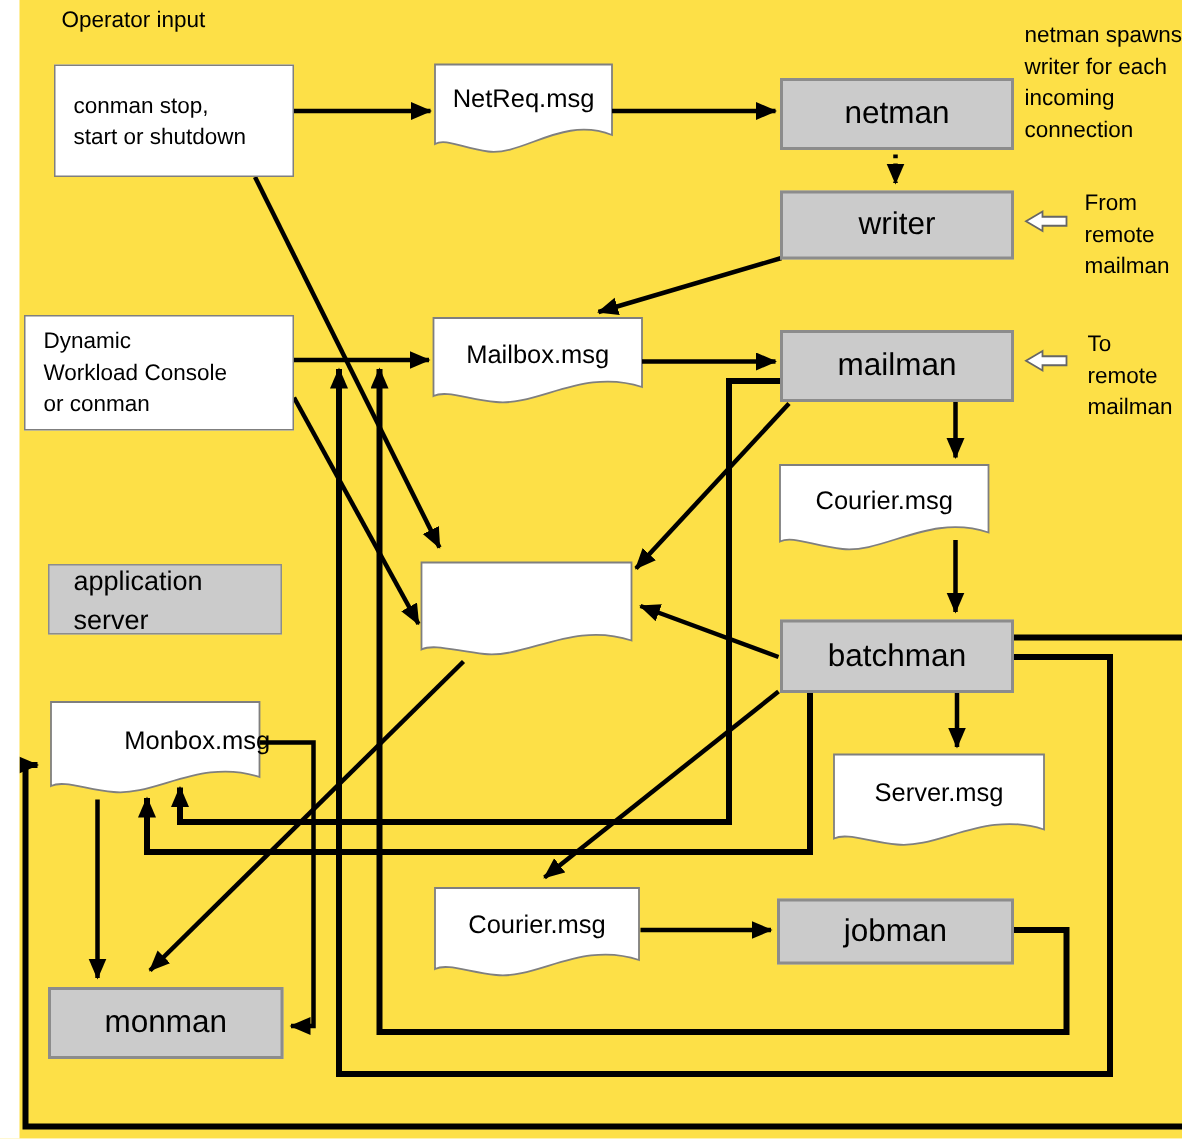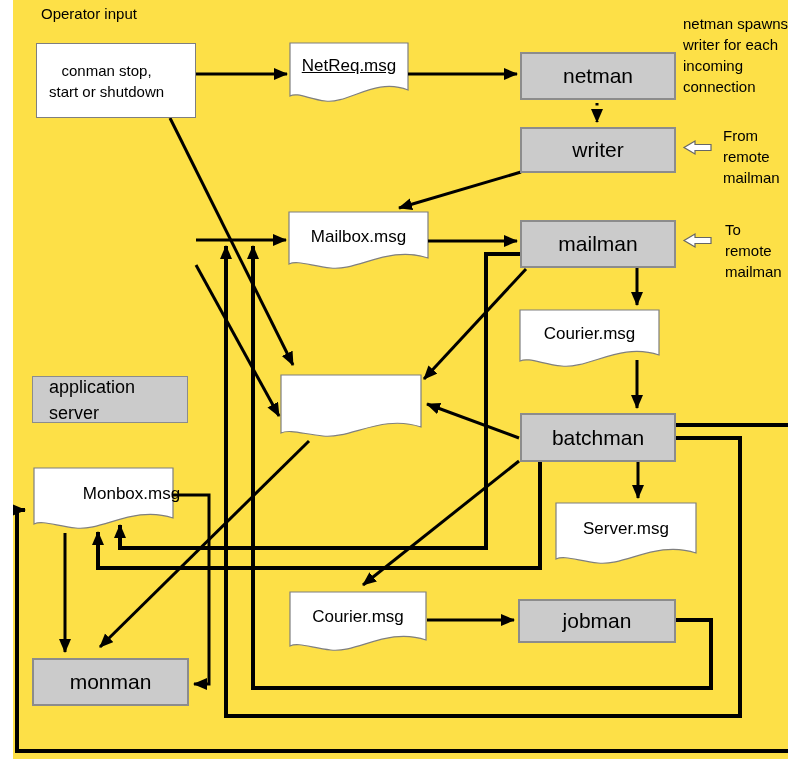--- a/index.html
+++ b/index.html
@@ -101,33 +101,36 @@
     <g transform="translate(671,140)">
       <path class="openarrow" d="M27 4.5 H11 V1 L0 7.5 L11 14 V10.5 H27 Z"></path>
     </g>
     <g transform="translate(671,233)">
       <path class="openarrow" d="M27 4.5 H11 V1 L0 7.5 L11 14 V10.5 H27 Z"></path>
     </g>
   </svg>
 
   <div class="lbl" style="left:28px;top:3px;">Operator input</div>
 
-  <div class="whitebox" style="left:23px;top:43px;width:160px;height:75px;text-align:center;">conman stop,
+  <div class="whitebox" style="left:23px;top:43px;width:160px;height:75px;">conman stop,
 start or shutdown</div>
+  <div class="whitebox" style="left:3px;top:210px;width:180px;height:77px;">Dynamic
+Workload Console
+or conman</div>
   <div class="appserver" style="left:19px;top:376px;width:156px;height:47px;">application
 server</div>
 
   <div class="proc" style="left:507px;top:52px;width:156px;height:48px;">netman</div>
   <div class="proc" style="left:507px;top:127px;width:156px;height:46px;">writer</div>
   <div class="proc" style="left:507px;top:220px;width:156px;height:48px;">mailman</div>
   <div class="proc" style="left:505px;top:599px;width:158px;height:44px;">jobman</div>
   <div class="proc" style="left:507px;top:413px;width:156px;height:49px;">batchman</div>
   <div class="proc" style="left:19px;top:658px;width:157px;height:48px;">monman</div>
 
-  <div class="doclbl" style="left:277px;top:56px;width:118px;text-decoration:underline;">NetReq.msg</div>
+  <div class="doclbl" style="left:277px;top:56px;width:118px;">NetReq.msg</div>
   <div class="doclbl" style="left:276px;top:227px;width:139px;">Mailbox.msg</div>
   <div class="doclbl" style="left:507px;top:324px;width:139px;">Courier.msg</div>
   <div class="doclbl" style="left:21px;top:484px;width:139px;padding-left:28px;">Monbox.msg</div>
   <div class="doclbl" style="left:277px;top:607px;width:136px;">Courier.msg</div>
   <div class="doclbl" style="left:543px;top:519px;width:140px;">Server.msg</div>
 
   <div class="lbl" style="left:670px;top:13px;width:118px;">netman spawns
 writer for each
 incoming
 connection</div>

